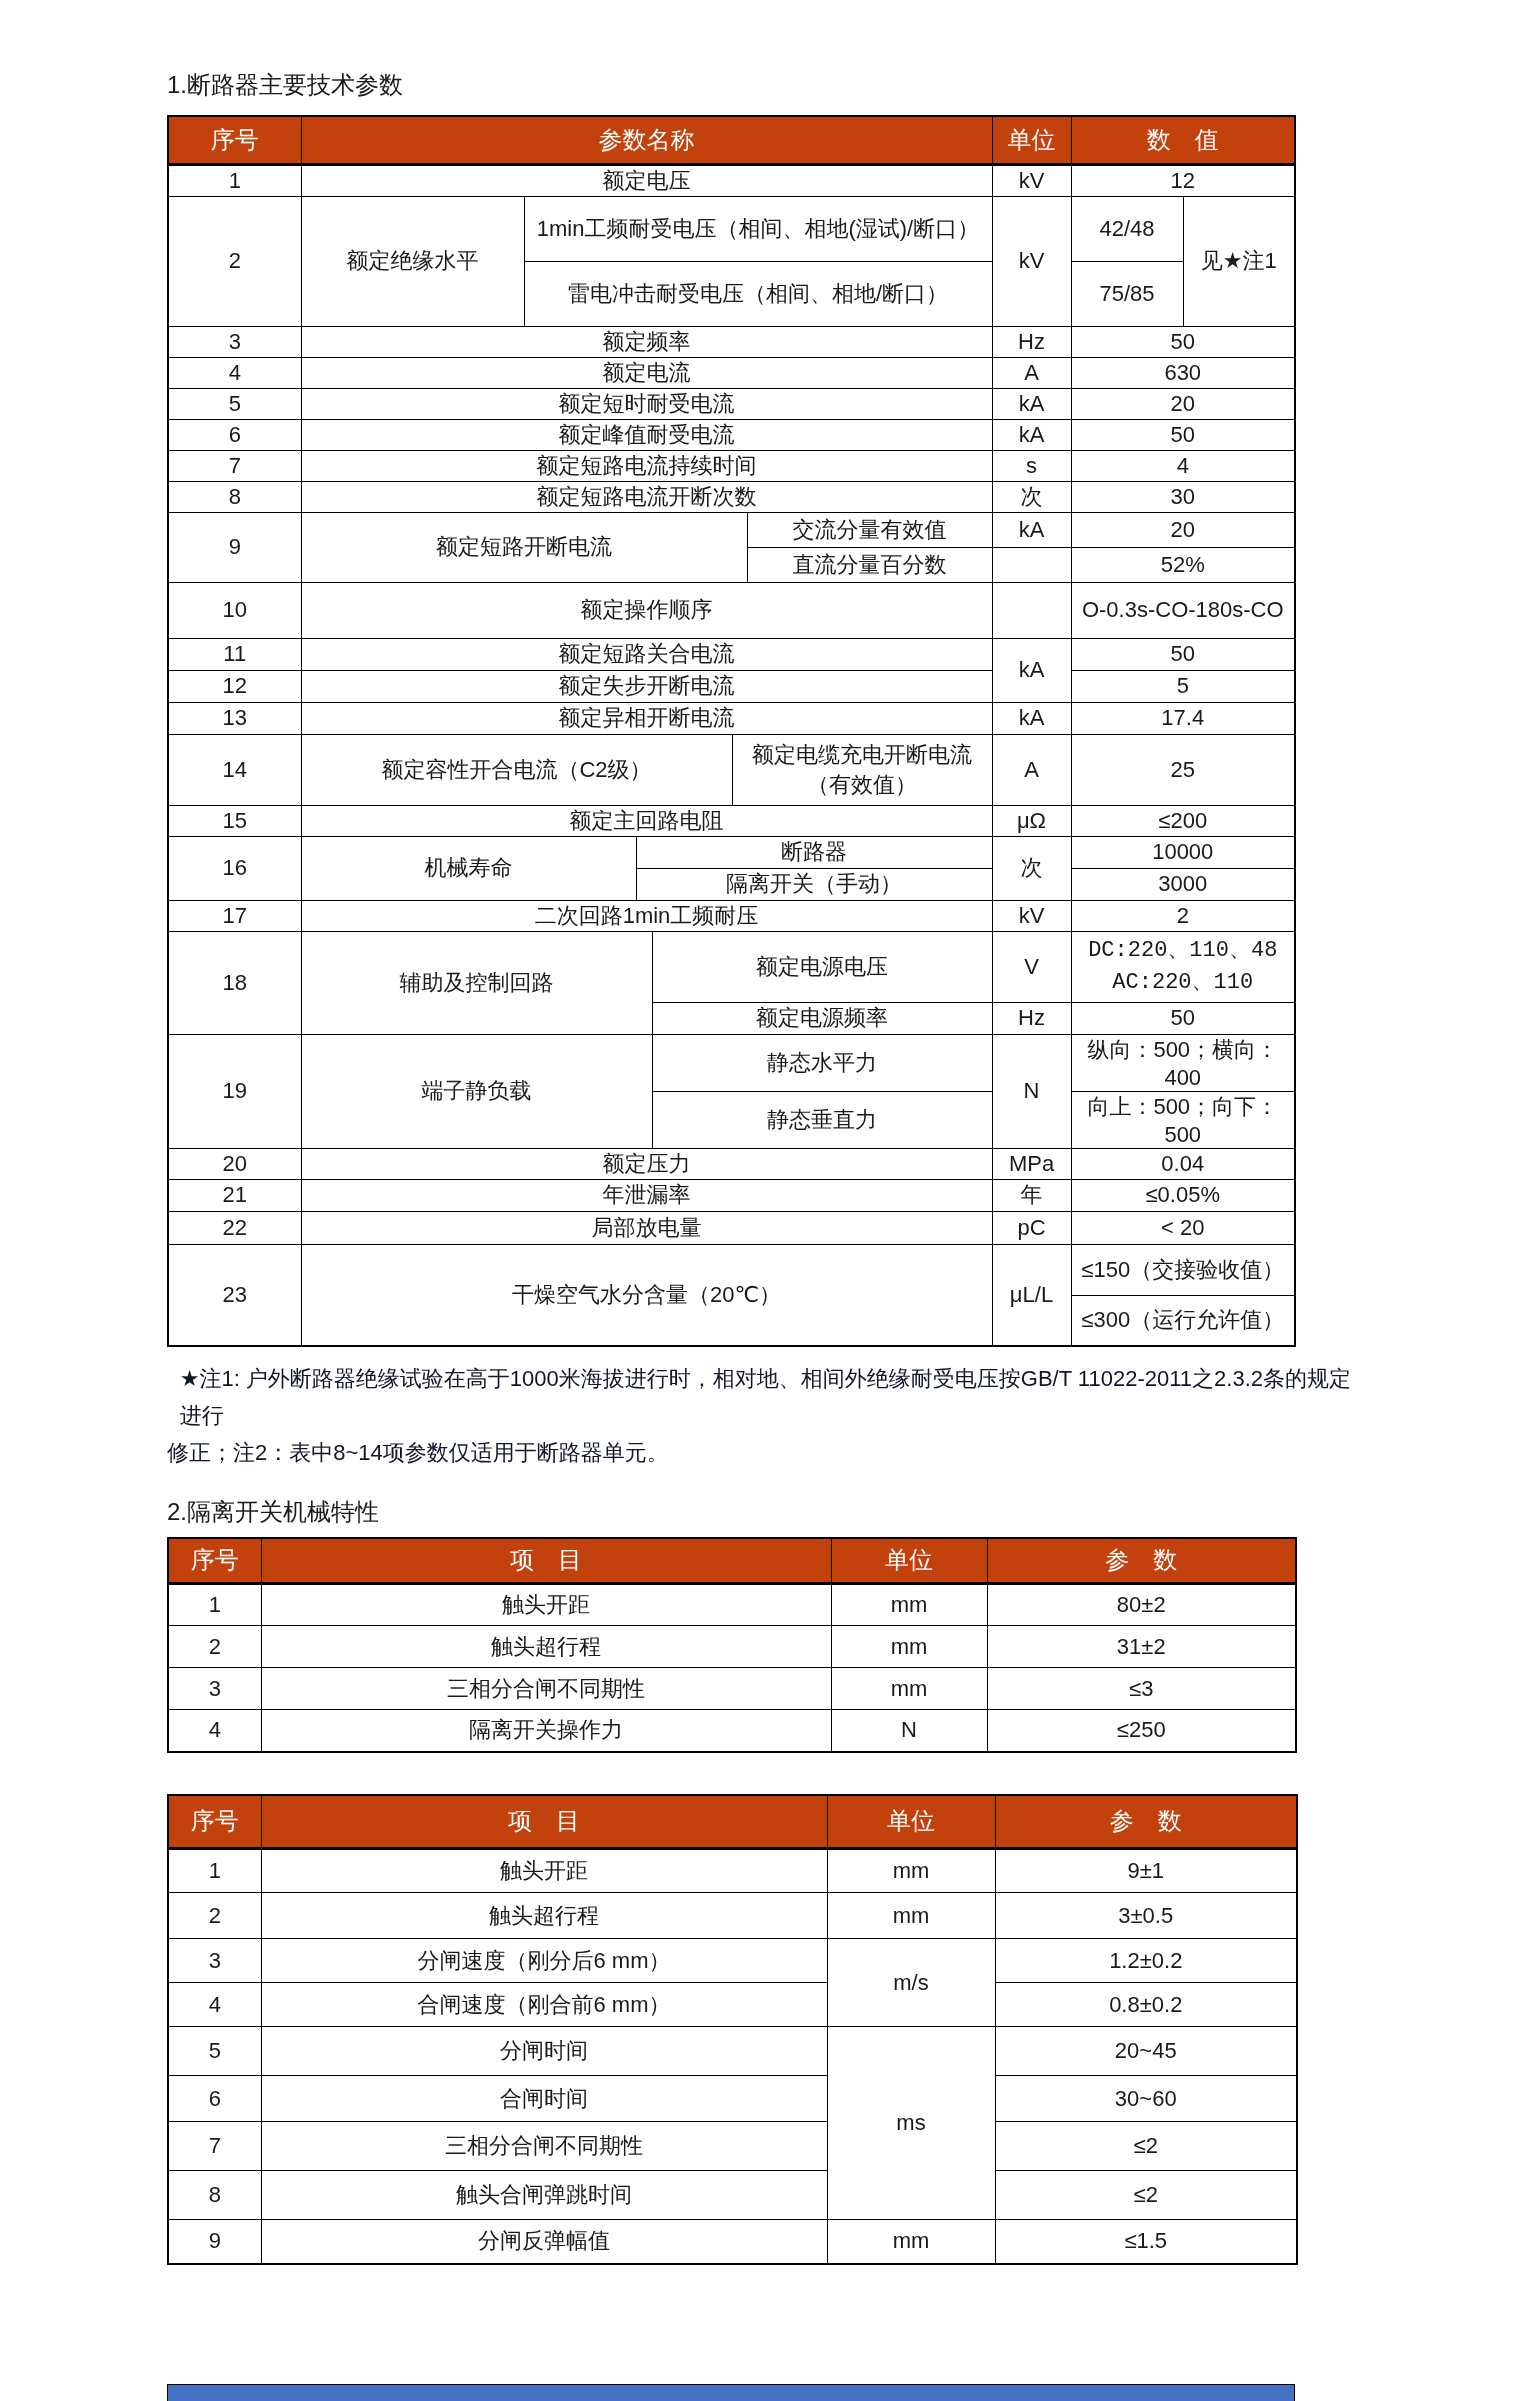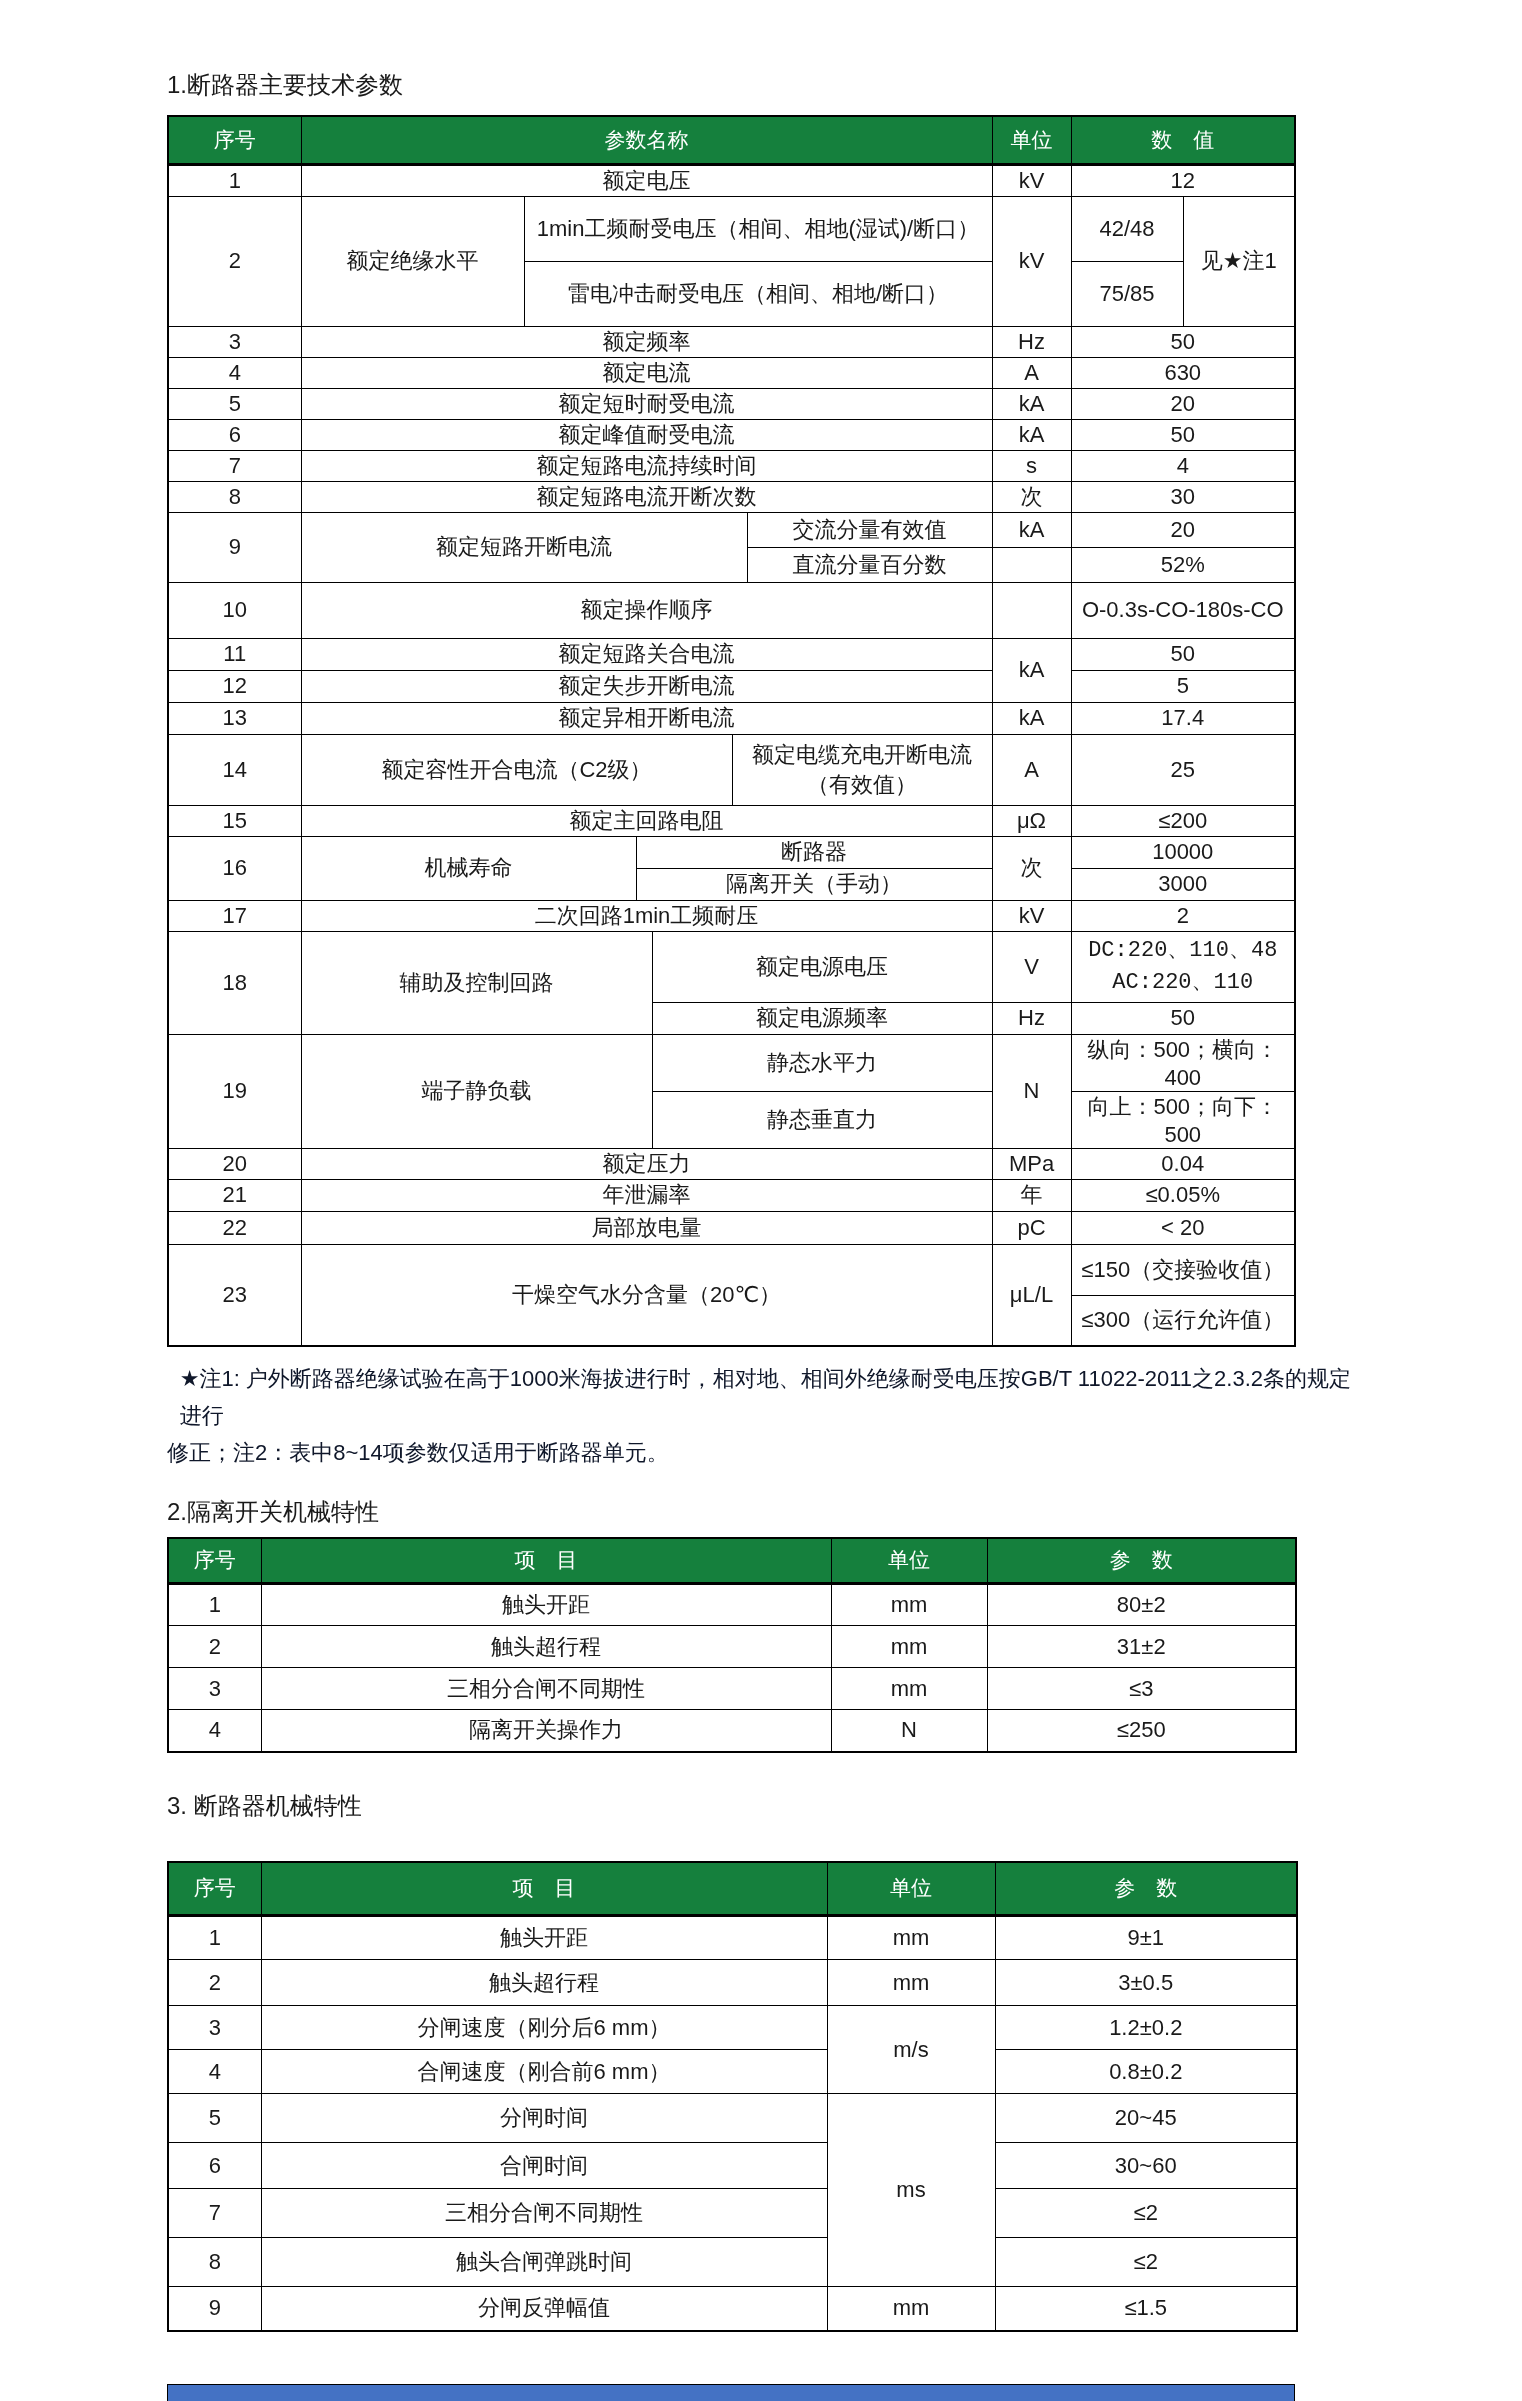--- a/index.html
+++ b/index.html
@@ -7,21 +7,21 @@
     width:1522px;height:2401px;position:relative;overflow:hidden;
     background:#ffffff;color:#1a1a1a;
     font-family:"Liberation Sans","DejaVu Sans",sans-serif;
   }
   .content{padding:70px 0 0 167px;width:1192px;}
   .sec-title{font-size:24px;font-weight:400;line-height:29px;margin:0;}
   .t1-title{margin-bottom:16px;}
   table{border-collapse:collapse;table-layout:fixed;width:1128px;border:2.4px solid #000;}
   td,th{border:1.6px solid #000;text-align:center;vertical-align:middle;
         font-size:22px;font-weight:400;padding:0 4.8px;overflow:hidden;}
-  thead th{background:#15803d;color:#ffffff;font-size:21px;border-bottom:3.2px solid #000;}
+  thead th{background:#c2410c;color:#ffffff;font-size:24px;border-bottom:3.2px solid #000;}
   .notes{margin-top:12.7px;font-size:22px;line-height:37px;width:1192px;color:#0f172a;}
   .notes .l1{padding-left:12.7px;}
   .t2-title{margin-top:26px;}
   .t2{margin-top:11px;}
   .t3-title{margin-top:38px;}
   .t3{margin-top:41px;}
   .val2line div{line-height:32px;font-family:Liberation Mono, monospace;}
   .partial-bar{
     position:absolute;left:167px;top:2384px;width:1128px;height:17.5px;
     background:#4472C4;border:1.6px solid #000;border-bottom:none;box-sizing:border-box;
@@ -274,21 +274,20 @@
       </tr>
       <tr style="height:42px">
         <td>4</td>
         <td>隔离开关操作力</td>
         <td>N</td>
         <td>≤250</td>
       </tr>
     </tbody>
   </table>
 
-  <p class="sec-title t3-title">3. 断路器机械特性</p>
 
   <table class="t3">
     <colgroup>
       <col style="width:93px">
         <col style="width:566px">
         <col style="width:168px">
         <col style="width:302px">
     </colgroup>
     <thead>
       <tr style="height:54px">

